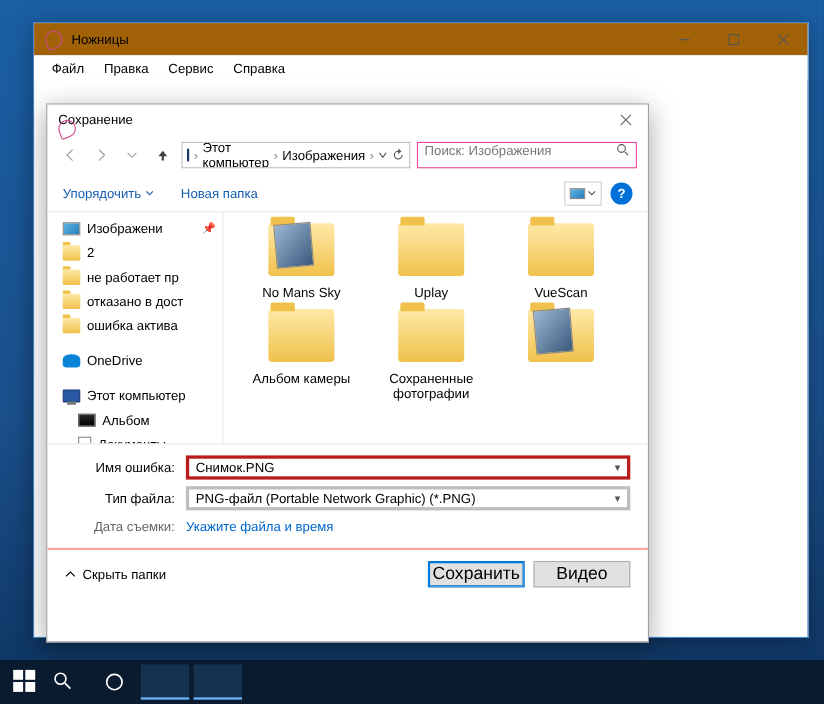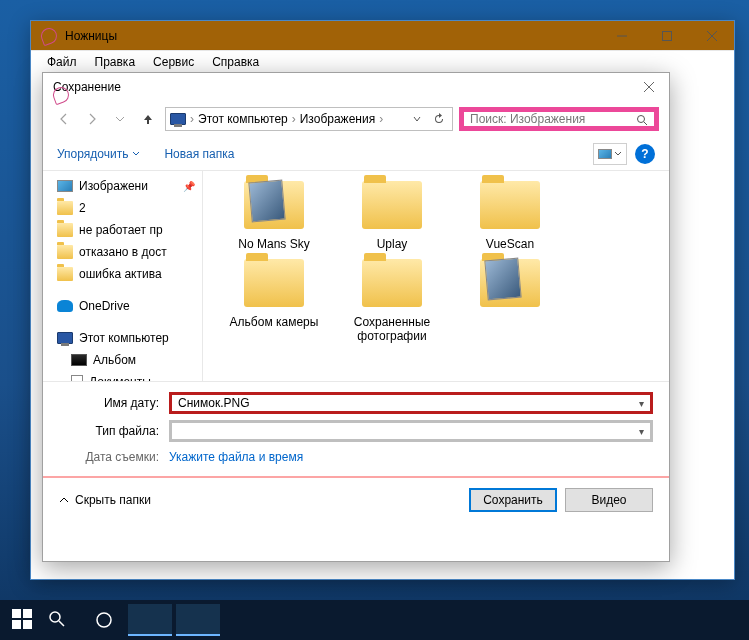--- a/index.html
+++ b/index.html
@@ -18,31 +18,31 @@
   .win { position:absolute; background:#fff; border:1px solid #4a88c7; box-shadow:0 4px 20px rgba(0,0,0,0.3); }
   .win-parent { left:30px; top:20px; width:705px; height:560px; }
   .titlebar { height:30px; display:flex; align-items:center; padding:0 0 0 10px; background:#a16207; border-bottom:1px solid #e8e8e8; }
   .titlebar .icon { width:16px; height:16px; margin-right:8px; }
   .titlebar .title { font-size:12px; color:#000; }
   .titlebar .btns { margin-left:auto; display:flex; }
   .titlebar .btn { width:45px; height:28px; display:flex; align-items:center; justify-content:center; color:#555; }
   .menubar { height:22px; display:flex; align-items:center; padding:0 8px; background:#fff; font-size:12px; color:#000; gap:2px;}
   .menubar span { padding:2px 8px; }
 
-  .win-save { left:42px; top:72px; width:628px; height:490px; border:1px solid #a0a0a0; box-shadow:0 6px 24px rgba(0,0,0,0.35);}
+  .win-save { left:42px; top:94px; width:548px; height:490px; border:1px solid #a0a0a0; box-shadow:0 6px 24px rgba(0,0,0,0.35);}
   .s-title { height:28px; display:flex; align-items:center; padding:0 0 0 10px;}
   .s-title .title { font-size:12px; color:#000;}
   .s-title .close { margin-left:auto; width:40px; height:26px; display:flex; align-items:center; justify-content:center; color:#666;}
   .navrow { height:36px; display:flex; align-items:center; gap:6px; padding:0 10px;}
   .navbtn { width:22px; height:22px; display:flex; align-items:center; justify-content:center; color:#a0a0a0;}
   .navbtn.enabled { color:#404040; }
   .addrbar { flex:1; height:24px; border:1px solid #bfbfbf; display:flex; align-items:center; padding:0 4px; font-size:12px; gap:4px; overflow:hidden;}
   .addrbar .sep { color:#888; }
   .addrbar .dropbtn, .addrbar .refresh { width:18px; height:18px; display:flex; align-items:center; justify-content:center; color:#555;}
-  .searchbox { width:200px; height:24px; border:5px solid #ec4899; display:flex; align-items:flex-end; padding:0 6px; font-size:12px; color:#777;}
+  .searchbox { width:200px; height:24px; border:1px solid #ec4899; display:flex; align-items:flex-start; padding:0 6px; font-size:12px; color:#777;}
   .searchbox .sicon { margin-left:auto; color:#555;}
   .toolbar { height:34px; display:flex; align-items:center; padding:0 14px; font-size:12px; color:#165fb0; border-bottom:1px solid #e8e8e8;}
   .toolbar .org { display:flex; align-items:center; gap:4px;}
   .toolbar .newf { margin-left:24px;}
   .toolbar .right { margin-left:auto; display:flex; align-items:center; gap:8px;}
   .toolbar .viewbtn { width:34px; height:22px; border:1px solid #cfcfcf; display:flex; align-items:center; justify-content:center; color:#555;}
   .toolbar .help { width:20px; height:20px; border-radius:50%; background:#0070d8; color:#fff; display:flex; align-items:center; justify-content:center; font-size:12px; font-weight:bold;}
   .body { display:flex; height:210px;}
   .tree { width:160px; border-right:1px solid #e8e8e8; overflow:hidden; font-size:12px; padding:4px 0; }
   .trow { display:flex; align-items:center; height:22px; padding-left:14px; gap:6px; white-space:nowrap; overflow:hidden;}
@@ -66,21 +66,21 @@
   .formarea { border-top:1px solid #e8e8e8; padding:10px 16px 6px 16px; font-size:12px;}
   .frow { display:flex; align-items:center; margin-bottom:6px;}
   .frow label { width:110px; text-align:right; padding-right:10px; color:#000;}
   .frow .field { flex:1; height:22px; border:3px solid #b91c1c; display:flex; align-items:center; padding:0 6px;}
   .frow .field.combo { border-color:#bfbfbf;}
   .frow .carrot { margin-left:auto; color:#555; font-size:10px;}
   .frow .link { color:#0066cc;}
   .btnrow { display:flex; align-items:center; padding:10px 16px 12px 16px; border-top:2px solid #fca5a5;}
   .hide { display:flex; align-items:center; gap:6px; font-size:12px; color:#000;}
   .push { margin-left:auto; display:flex; gap:8px;}
-  .wbtn { width:88px; height:24px; border:1px solid #adadad; background:#e1e1e1; font-size:12px; display:flex; align-items:center; justify-content:center; color:#000;}
+  .wbtn { width:88px; height:24px; border:1px solid #adadad; background:#e1e1e1; font-size:16px; display:flex; align-items:center; justify-content:center; color:#000;}
   .wbtn.primary { border-color:#0078d7; box-shadow:inset 0 0 0 1px #0078d7;}
   svg { display:block;}
   .scissors-wrap { position:relative; width:16px; height:16px;}
   .scissors-wrap .loop { position:absolute; left:0; top:0; width:16px; height:16px; border:1.5px solid #d04a8a; border-radius:50% 50% 50% 10%; transform:rotate(-20deg);}
 </style>
 </head>
 <body>
 
 <div class="desktop"></div>
 
@@ -276,29 +276,30 @@
               <div class="back"></div>
               <div class="preview"></div>
             </div>
           </div>
         </div>
     </div>
   </div>
 
   <div class="formarea">
     <div class="frow">
-      <label>Имя дату:</label>
+      <label>Имя ошибка:</label>
       <div class="field">
         <span>Снимок.PNG</span>
         <span class="carrot">▾</span>
       </div>
     </div>
     <div class="frow">
       <label>Тип файла:</label>
       <div class="field combo">
+        <span>PNG-файл (Portable Network Graphic) (*.PNG)</span>
         <span class="carrot">▾</span>
       </div>
     </div>
     <div class="frow" style="margin-top:8px">
       <label style="color:#666">Дата съемки:</label>
       <span class="link">Укажите файла и время</span>
     </div>
   </div>
 
   <div class="btnrow">

